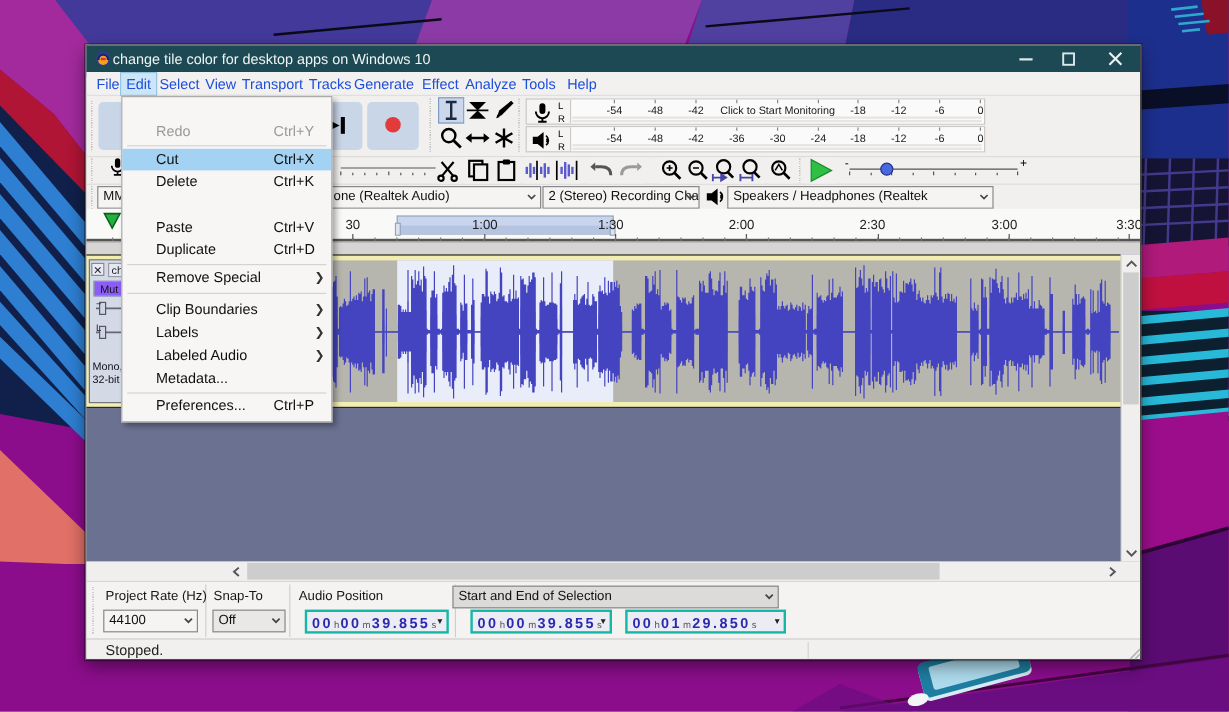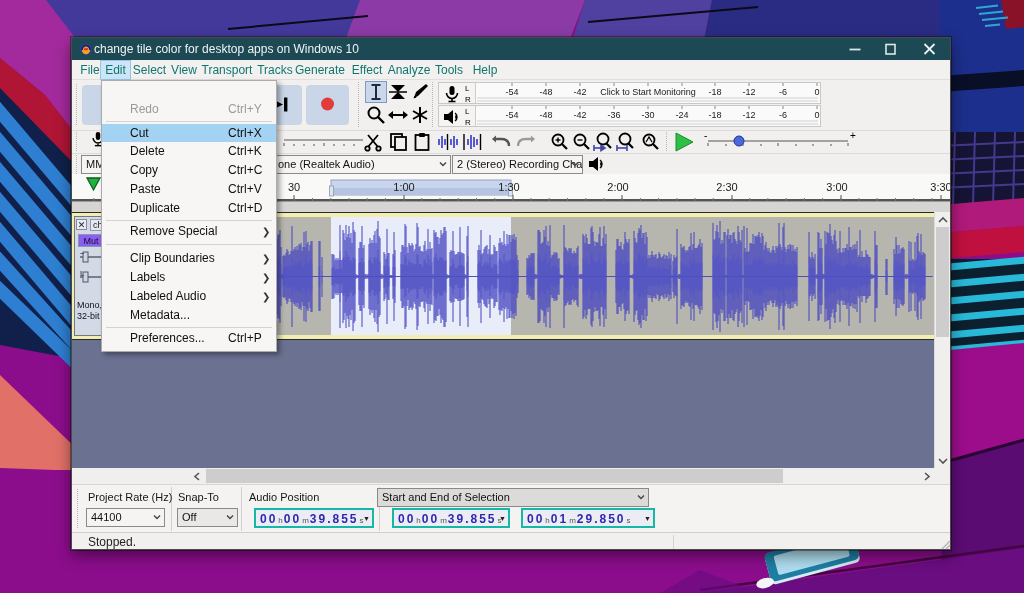--- a/index.html
+++ b/index.html
@@ -5,21 +5,21 @@
   * { margin:0; padding:0; box-sizing:border-box; }
   html,body { width:1024px; height:593px; overflow:hidden; font-family:"Liberation Sans", sans-serif; }
   #stage { position:absolute; left:0; top:0; width:1024px; height:593px; background:#8c0d8c; }
   #bg { position:absolute; left:0; top:0; }
   .abs { position:absolute; }
   #win { position:absolute; left:71px; top:37px; width:880px; height:513px; background:#f1f0ef; border:1px solid #4a4a4a; box-shadow:0 0 0 1px rgba(0,0,0,0.35), 0 6px 14px rgba(0,0,0,0.45); }
   
   #titlebar { position:absolute; left:0; top:0; width:100%; height:26px; background:#1c4953; color:#fff;padding-left:48px; }
   #titletext { position:absolute; left:22px; top:4px; font-size:12px; letter-spacing:0; color:#eef4f5; }
   
-  #menubar { position:absolute; left:0; top:22px; width:100%; height:20px; background:#f2f1f0; border-bottom:1px solid #e0dfde; font-size:12px; color:#0f766e; }
+  #menubar { position:absolute; left:0; top:22px; width:100%; height:20px; background:#f2f1f0; border-bottom:1px solid #e0dfde; font-size:12px; color:#1d4ed8; }
   .mitem { position:absolute; top:0; height:20px; line-height:20px; text-align:center; }
   
   #dock { position:absolute; left:0; top:42px; width:100%; height:94px; background:#f1f0ef; }
   .grip { position:absolute; width:4px; background-image:repeating-linear-gradient(#b8b7b6 0 1px, transparent 1px 2px); background-size:1px 100%; background-repeat:repeat-y; }
   .tbtn { position:absolute; background:#c9d6e8; border-radius:4px; }
   .tool { position:absolute; width:22px; height:22px; background:#f1f0ef; }
   .meterbox { position:absolute; background:#f5f4f3; border:1px solid #c9c8c7; }
   .combo { position:absolute; height:19px; background:#f5f4f3; border:1px solid #898989; font-size:11px; color:#111; line-height:17px; padding-left:4px; overflow:hidden; white-space:nowrap; }
   .combo .arr { position:absolute; right:2px; top:3px; width:10px; height:10px; }
   
@@ -464,20 +464,25 @@
       </div>
       <div class="combo" style="left:380px;top:75px;width:131px">2 (Stereo) Recording Cha
         <svg class="arr" viewBox="0 0 10 10">
             <polyline points="2,3.5 5,6.5 8,3.5" fill="none" stroke="#444" stroke-width="1.4"></polyline>
           </svg>
       </div>
       <svg class="abs" style="left:515px;top:75px" width="18" height="18" viewBox="0 0 18 18">
           <polygon points="2,6 6,6 11,2 11,16 6,12 2,12" fill="#000"></polygon>
           <path d="M13 5 a5 5 0 0 1 0 8 M13.5 7.5 a2.5 2.5 0 0 1 0 3" fill="none" stroke="#000" stroke-width="1.4"></path>
         </svg>
+      <div class="combo" style="left:534px;top:75px;width:222px">Speakers / Headphones (Realtek
+        <svg class="arr" viewBox="0 0 10 10">
+            <polyline points="2,3.5 5,6.5 8,3.5" fill="none" stroke="#444" stroke-width="1.4"></polyline>
+          </svg>
+      </div>
     </div>
     <div id="lightstrip"></div>
     <div id="ruler">
       <svg width="878" height="27" viewBox="0 0 878 27">
         <rect x="259" y="6" width="180" height="15" fill="#c9d5ec" stroke="#93a4c4" stroke-width="1"></rect>
         <rect x="259" y="14" width="180" height="7" fill="#b5c4e0"></rect>
         <rect x="257.5" y="12" width="4" height="10" fill="#dde4ef" stroke="#8a97ad" stroke-width="0.8"></rect>
         <rect x="436.5" y="12" width="4" height="10" fill="#dde4ef" stroke="#8a97ad" stroke-width="0.8"></rect>
         <g font-size="11" fill="#222" text-anchor="middle" font-family="Liberation Sans">
           <text x="222" y="17">30</text>
@@ -654,24 +659,20 @@
       </div>
     <div class="msep" style="top:40px"></div>
     <div class="mi" style="top:43px;height:18px;line-height:18px;background:#a3d2f2">
         <span class="t">Cut</span>
         <span class="s">Ctrl+X</span>
       </div>
     <div class="mi" style="top:61px">
         <span class="t">Delete</span>
         <span class="s">Ctrl+K</span>
       </div>
-    <div class="mi" style="top:80px">
-        <span class="t">Copy</span>
-        <span class="s">Ctrl+C</span>
-      </div>
     <div class="mi" style="top:99px">
         <span class="t">Paste</span>
         <span class="s">Ctrl+V</span>
       </div>
     <div class="mi" style="top:118px">
         <span class="t">Duplicate</span>
         <span class="s">Ctrl+D</span>
       </div>
     <div class="msep" style="top:139px"></div>
     <div class="mi" style="top:141px">

